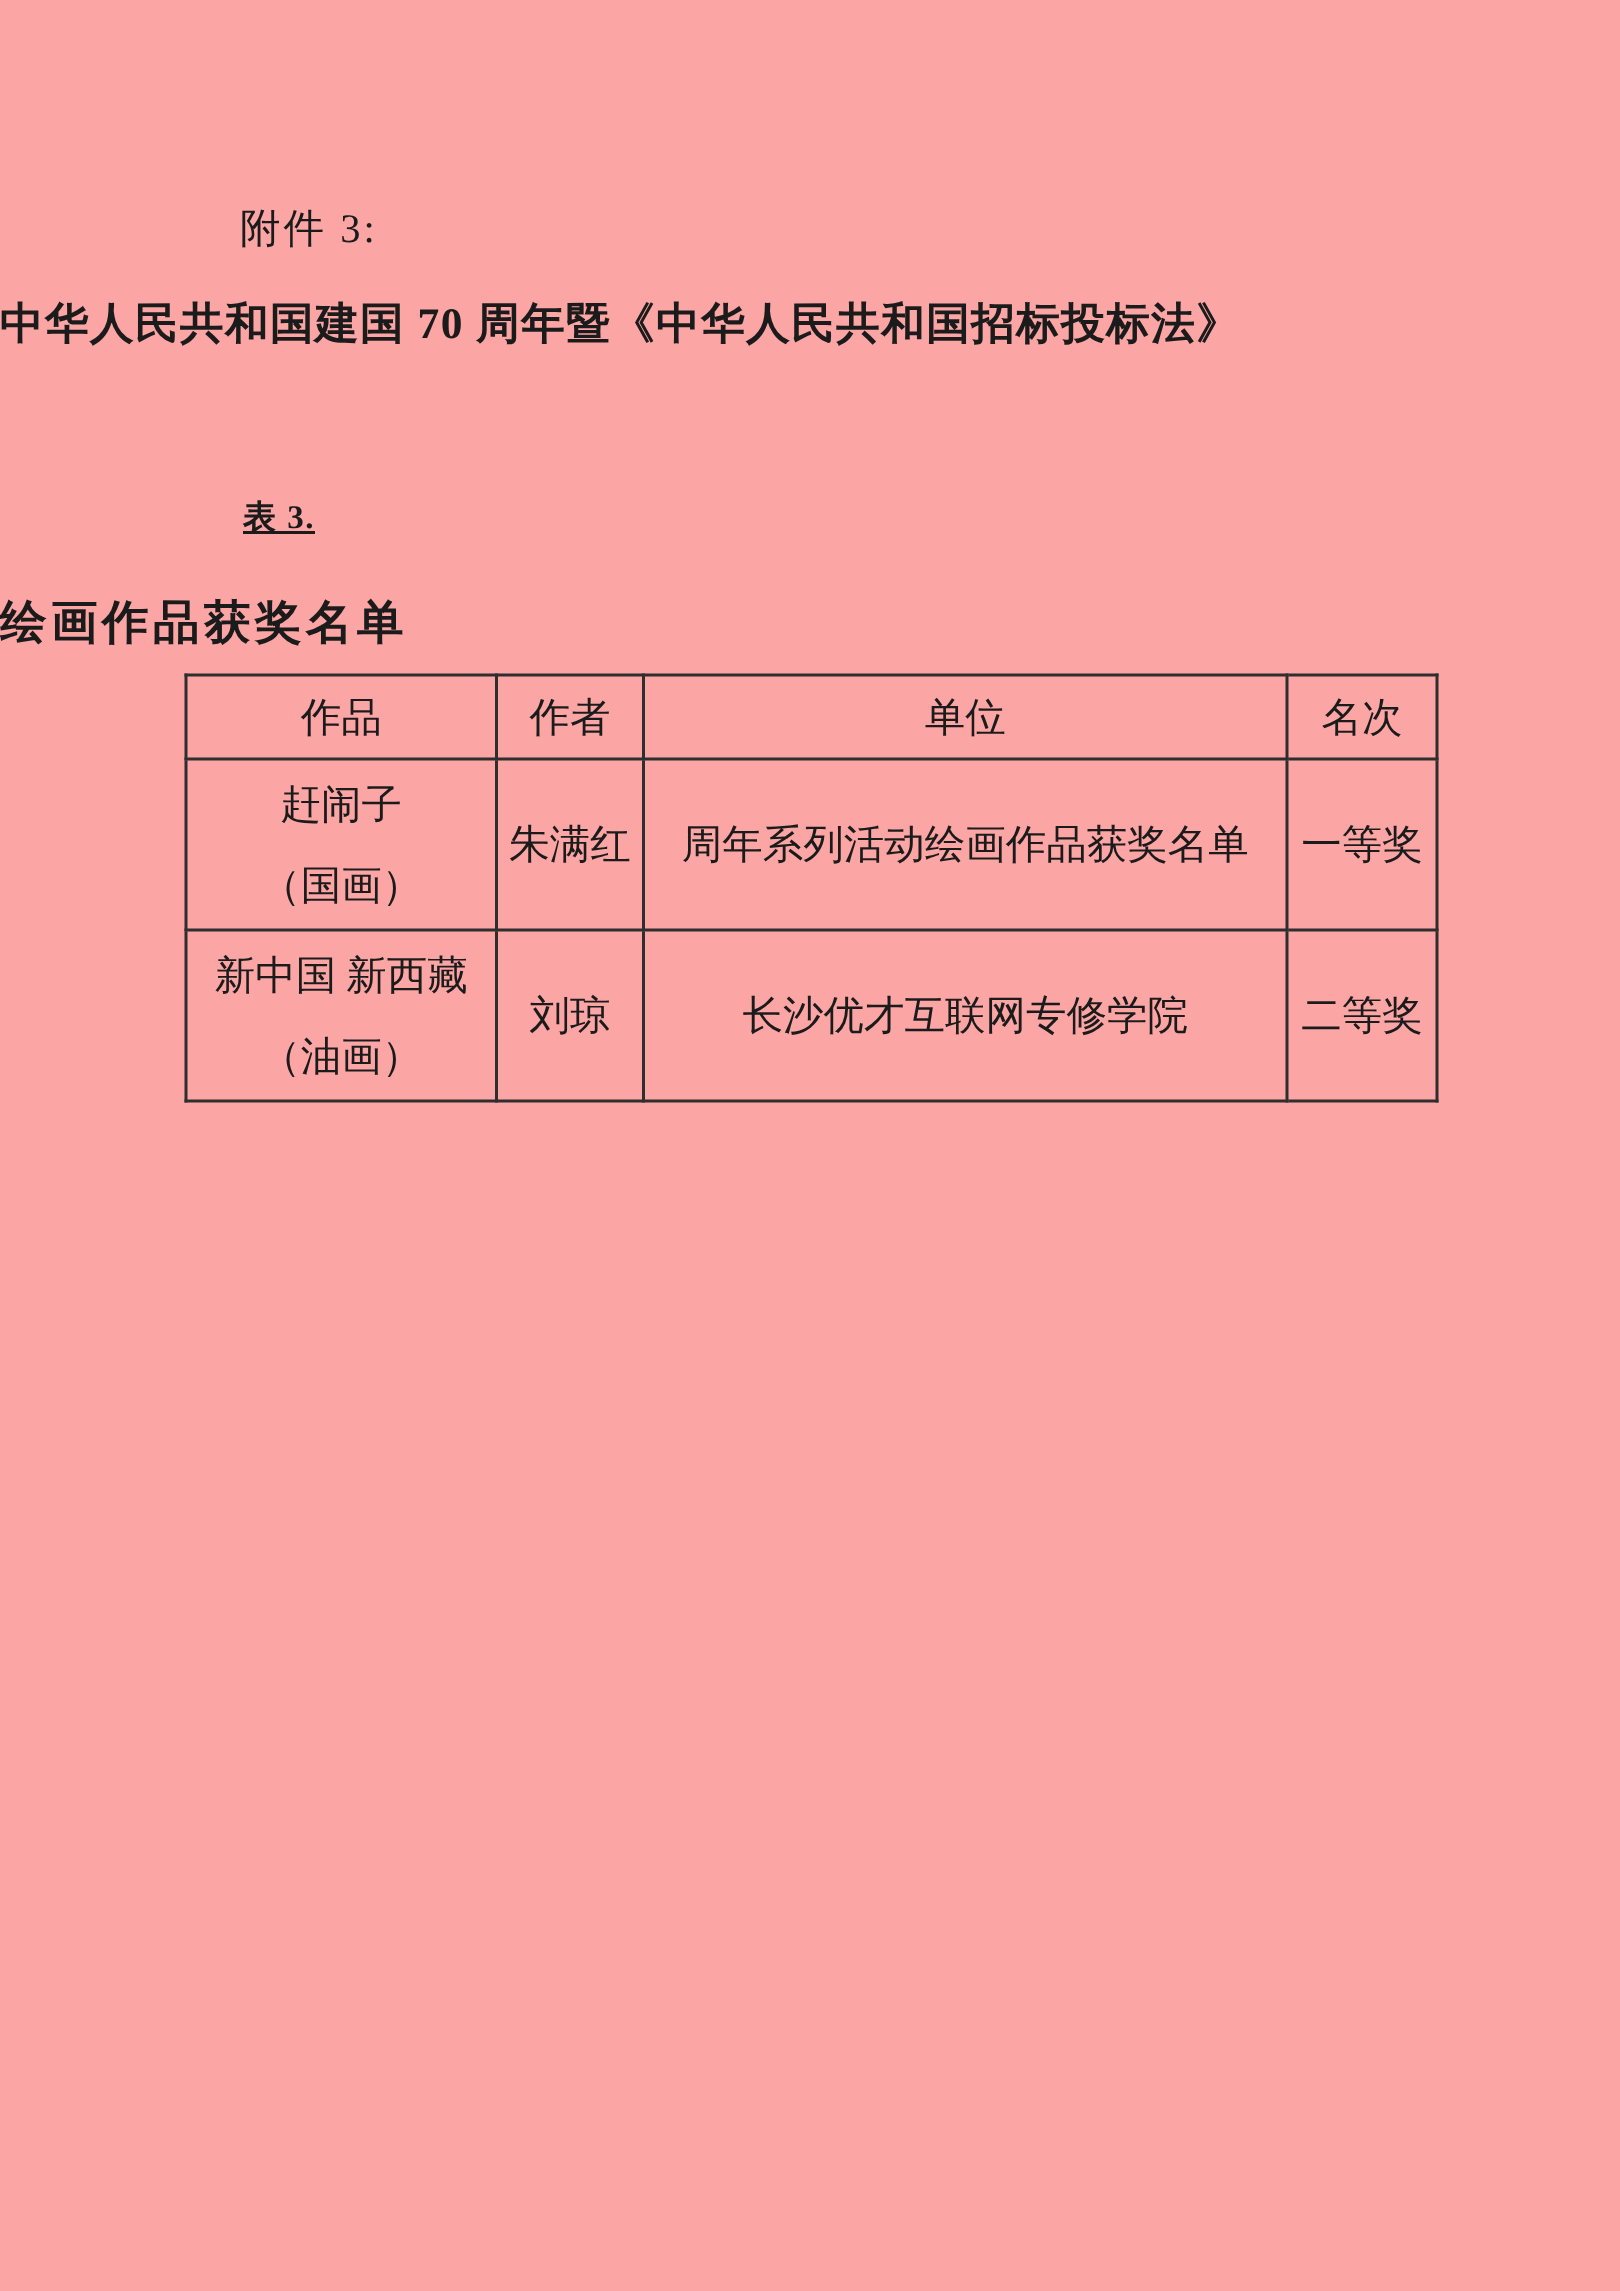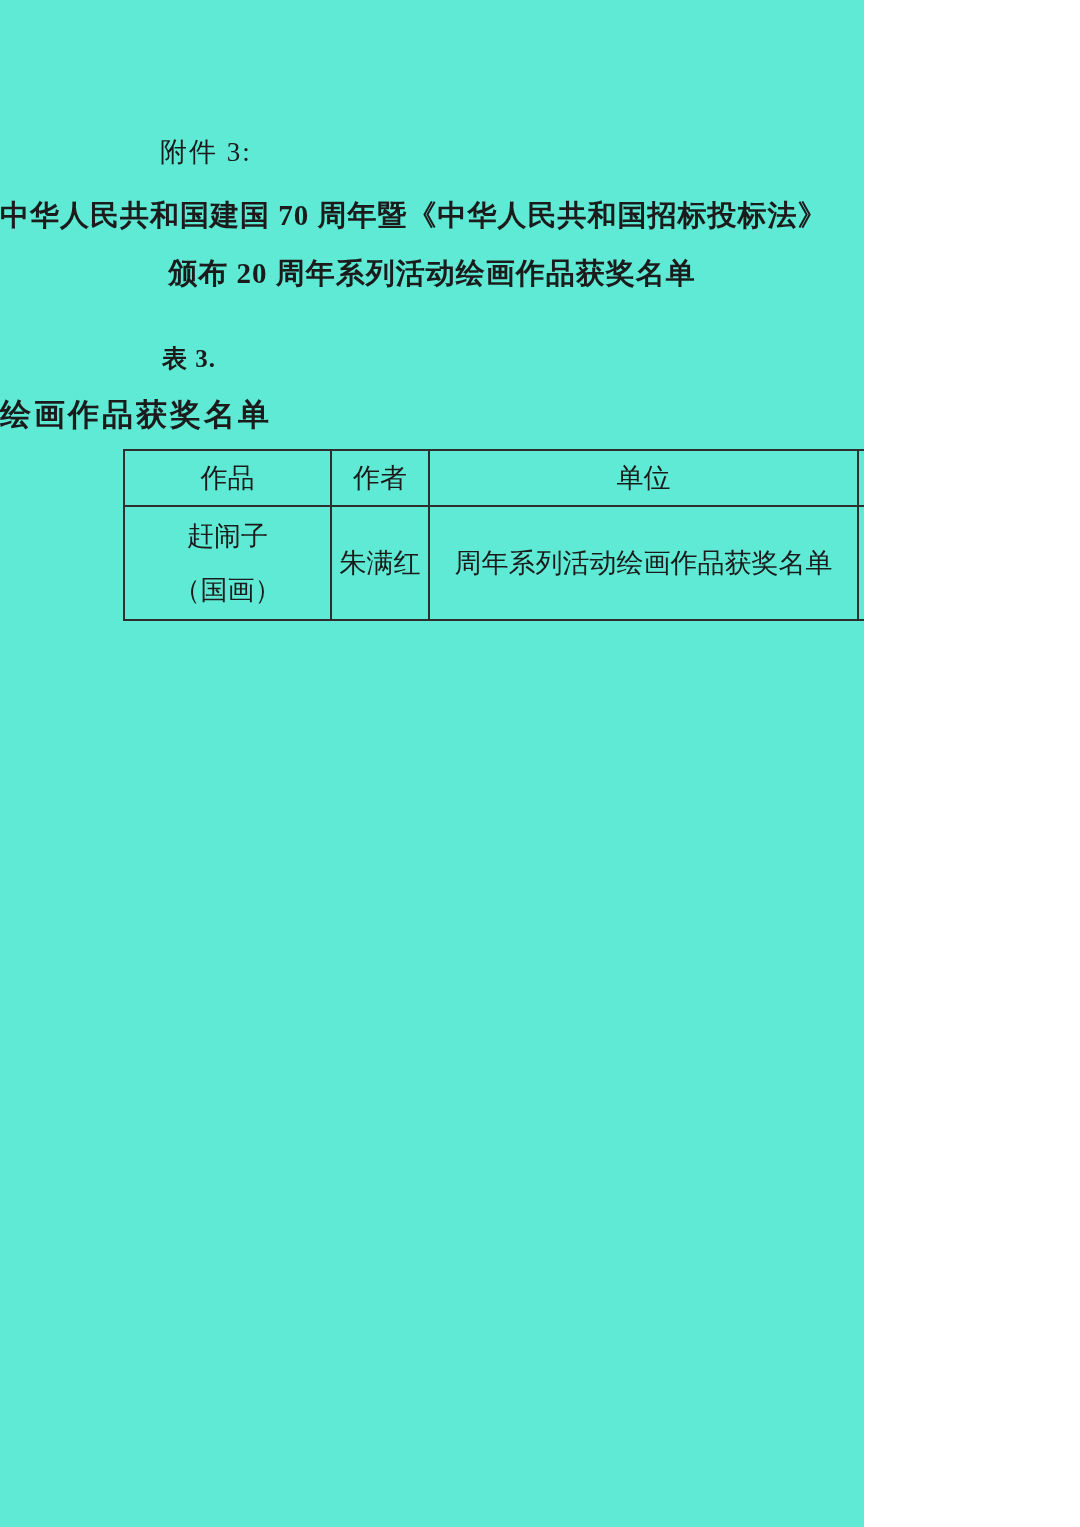--- a/index.html
+++ b/index.html
@@ -2,23 +2,23 @@
 <html><head>
 <meta charset="utf-8">
 <style>
   html, body {
     margin: 0;
     padding: 0;
     background: #ffffff;
   }
   .page {
     position: relative;
-    width: 864px;
+    width: 1080px;
     height: 1527px;
-    background: #5eead4;
+    background: #fca5a5;
     font-family: "Liberation Serif", "DejaVu Serif", serif;
     color: #1b1b1b;
     overflow: hidden;
   }
   .attachment-label {
     position: absolute;
     left: 160px;
     top: 134px;
     font-size: 27px;
     letter-spacing: 2px;
@@ -38,24 +38,25 @@
     top: 254px;
     width: 100%;
     text-align: center;
     font-size: 29px;
     font-weight: bold;
     letter-spacing: 1px;
   }
   .table-label {
     position: absolute;
     left: 162px;
-    top: 342px;
-    font-size: 25px;
+    top: 330px;
+    font-size: 22px;
     font-weight: bold;
     letter-spacing: 1px;
+    text-decoration: underline;
   }
   .table-title {
     position: absolute;
     left: 0;
     top: 394px;
     width: 100%;
     text-align: left;
     font-size: 31px;
     font-weight: bold;
     letter-spacing: 3px;
@@ -90,21 +91,20 @@
 </style>
 </head>
 <body>
 
 <div class="page">
 
   <div class="attachment-label">附件 3:</div>
 
   <div class="title-line1">中华人民共和国建国 70 周年暨《中华人民共和国招标投标法》</div>
 
-  <div class="title-line2">颁布 20 周年系列活动绘画作品获奖名单</div>
 
   <div class="table-label">表 3.</div>
 
   <div class="table-title">绘画作品获奖名单</div>
 
   <table class="awards">
     <colgroup>
       <col class="c-work">
       <col class="c-author">
       <col class="c-unit">
@@ -121,16 +121,25 @@
     <tbody>
       <tr>
         <td class="work-cell">
           <div class="work-line1">赶闹子</div>
           <div class="work-line2">（国画）</div>
         </td>
         <td>朱满红</td>
         <td class="unit-cell">周年系列活动绘画作品获奖名单</td>
         <td>一等奖</td>
       </tr>
+      <tr>
+        <td class="work-cell">
+          <div class="work-line1">新中国 新西藏</div>
+          <div class="work-line2">（油画）</div>
+        </td>
+        <td>刘琼</td>
+        <td class="unit-cell">长沙优才互联网专修学院</td>
+        <td>二等奖</td>
+      </tr>
     </tbody>
   </table>
 
 </div>
 
 </body></html>

